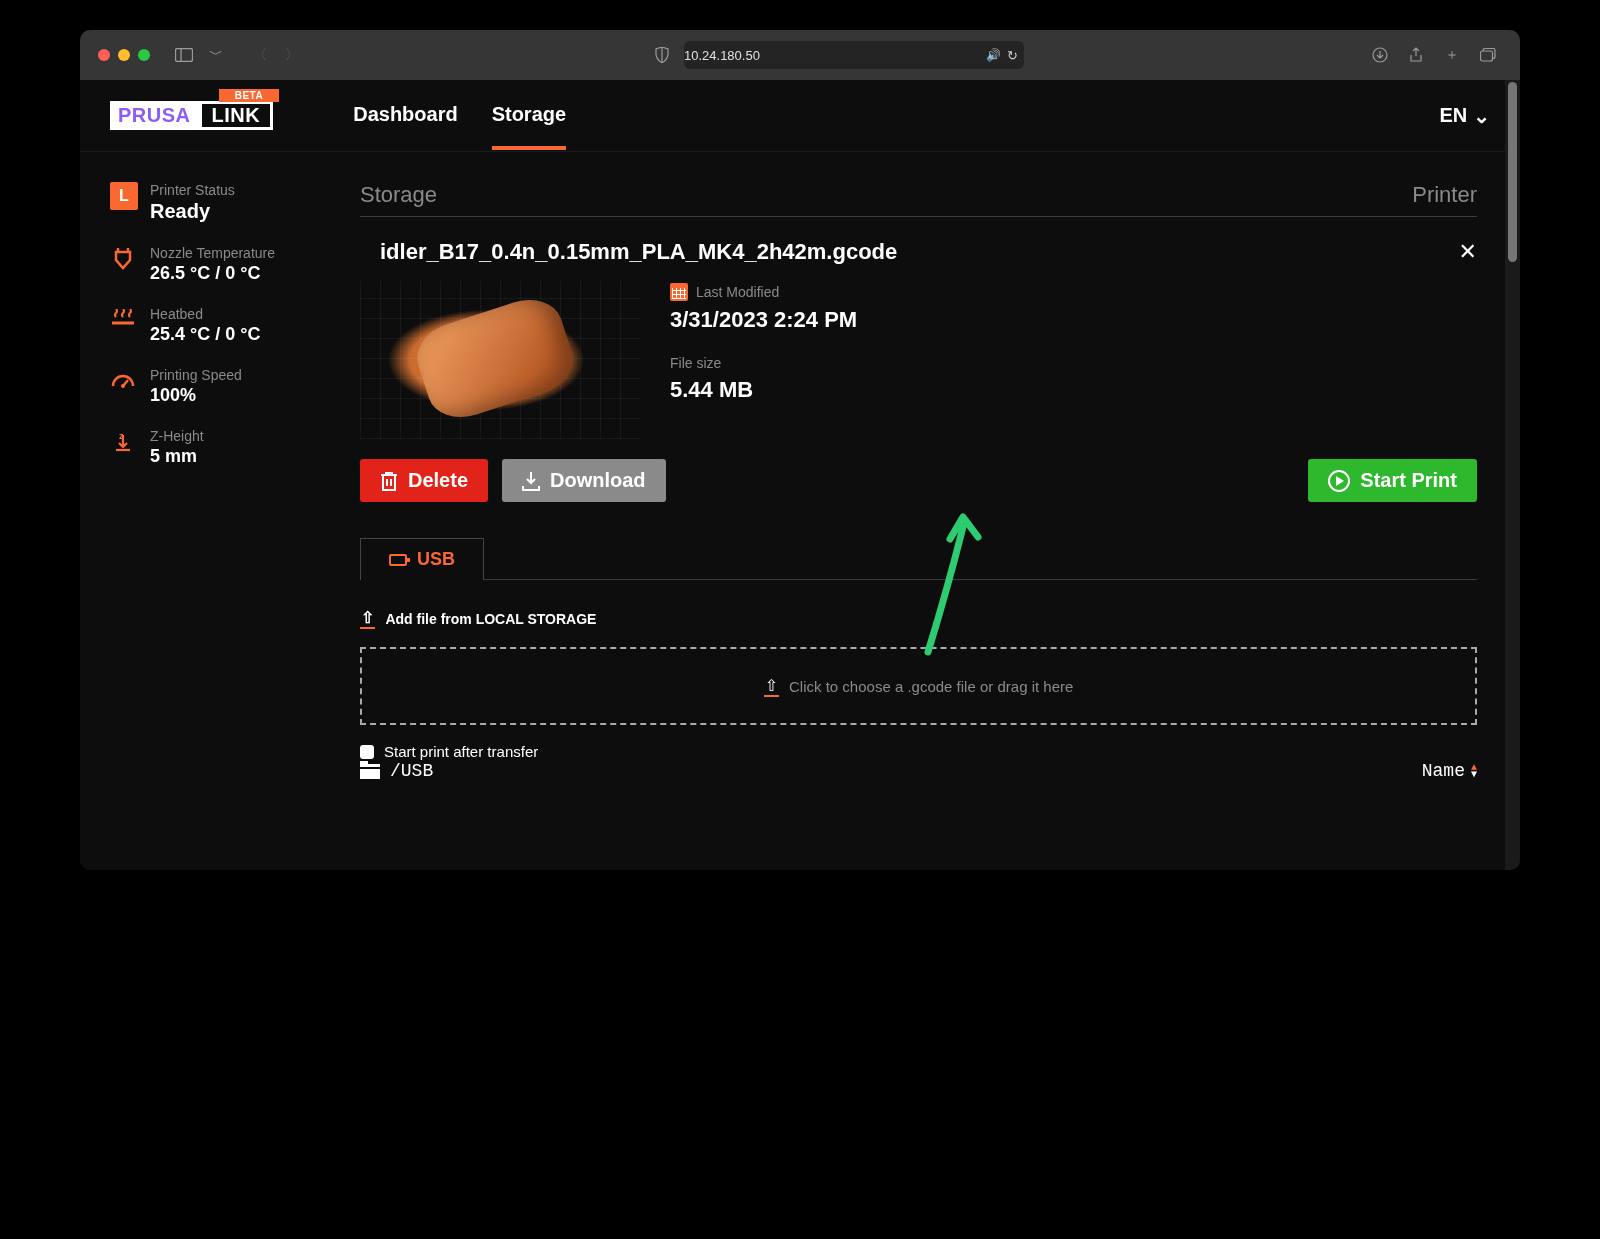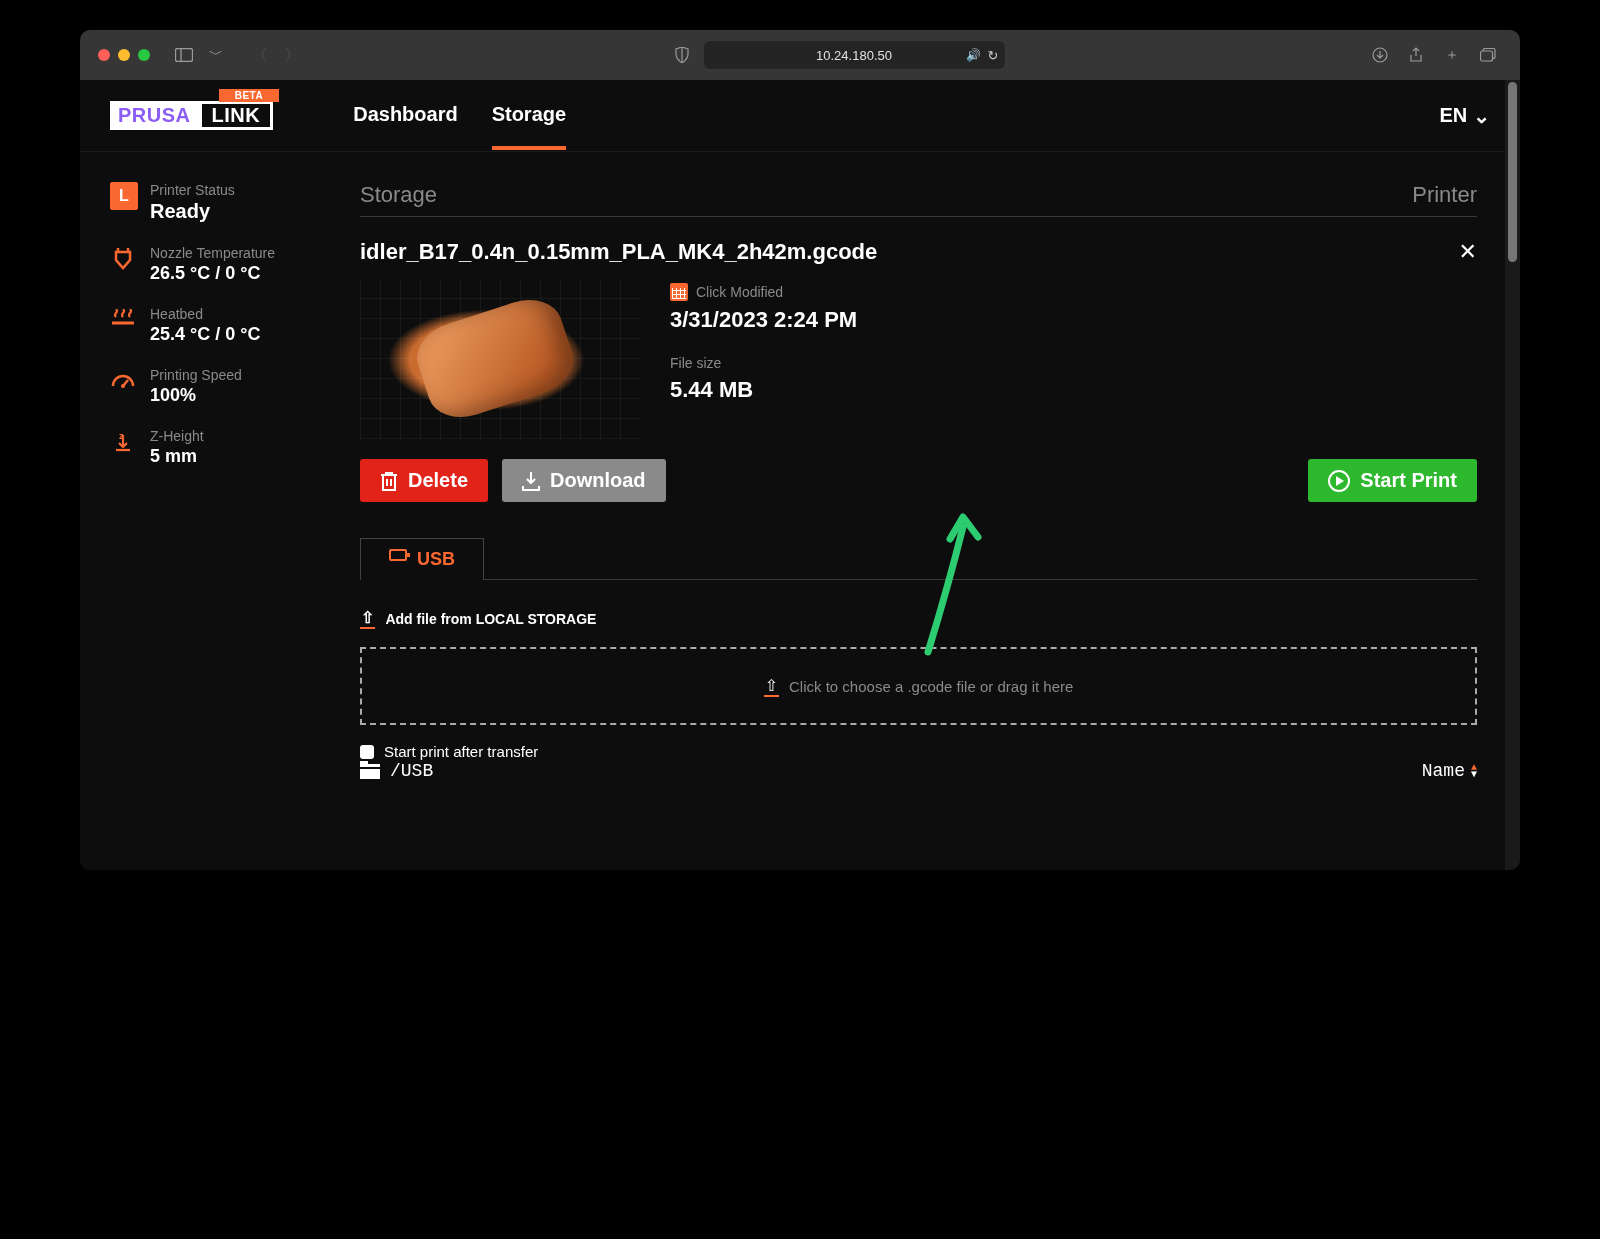--- a/index.html
+++ b/index.html
@@ -40,24 +40,24 @@
 .tb-icon {
   width: 28px; height: 24px;
   display: flex; align-items: center; justify-content: center;
   color: #9b9b9b;
   font-size: 14px;
 }
 .tb-icon.nav-dis { color: #5a5a5a; }
 .tb-group { display:flex; align-items:center; gap:4px; }
 .tb-spacer { flex: 1; }
 .address {
-  width: 301px; height: 28px;
+  width: 340px; height: 28px;
   background: #242424;
   border-radius: 6px;
-  display: flex; align-items: center; justify-content: center;
+  display: flex; align-items: center; 
   color: #e0e0e0; font-size: 13px;
   gap: 8px;
   position: relative;
 }
 .addr-right { position:absolute; right:6px; display:flex; gap:6px; align-items:center;}
 .sound-ind { color:#2f7fff; font-size:12px; }
 
 .content-area { flex:1; position:relative; background:#0d0d0d; overflow:hidden; }
 .scrollbar-area { position:absolute; right:0; top:0; width:15px; height:100%; background:#1a1a1a; }
 .scroll-thumb { background:#767676; width:9px; margin-left:3px; height:180px; border-radius:5px; margin-top:2px; }
@@ -107,21 +107,21 @@
 
 .icon-nozzle, .icon-heatbed, .icon-speed, .icon-z { color:#fa6831; }
 
 .main-panel { flex:1; padding: 30px 28px 0 0; }
 .page-hrow {
   display:flex; justify-content:space-between;
   color:#8a8a8a; font-size:22px;
   border-bottom:1px solid #3a3a3a;
   padding-bottom:8px; margin-bottom:22px;
 }
-.file-head { display:flex; align-items:center; justify-content:space-between; margin-bottom: 16px;}
+.file-head { display:flex; align-items:center; justify-content:space-between; margin-bottom: 16px; margin-left: 20px;}
 .file-name { font-size:22px; font-weight:800; color:#fff; }
 .close-x { font-size: 22px; color:#fff; font-weight:300; cursor:pointer; }
 .file-detail { display:flex; gap: 30px; margin-bottom: 20px; }
 .preview {
   width: 280px; height: 158px;
   background: linear-gradient(135deg,#3c3c3c,#2b2b2b);
   background-image:
     repeating-linear-gradient(0deg, rgba(255,255,255,0.05) 0 1px, transparent 1px 20px),
     repeating-linear-gradient(90deg, rgba(255,255,255,0.05) 0 1px, transparent 1px 20px),
     radial-gradient(ellipse at 45% 50%, #d87a3e 0%, #c96a2e 35%, transparent 45%);
@@ -144,21 +144,21 @@
               repeating-linear-gradient(90deg,#fff 0 1.5px, transparent 1.5px 4px);}
 .action-row { display:flex; gap:14px; margin-bottom: 35px; position:relative; }
 .btn { display:flex; align-items:center; gap:10px; padding: 10px 20px; font-size:20px; font-weight:800; border-radius:3px; cursor:pointer; }
 .btn-delete { background:#e2231a; color:#fff; }
 .btn-download { background:#8a8a8a; color:#fff; }
 .btn-start { background:#2db82d; color:#fff; margin-left:auto; }
 
 .storage-tabs { display:flex; border-bottom:1px solid #3a3a3a; }
 .storage-tab {
   border:1px solid #444; border-bottom:none;
-  padding:10px 28px; display:flex; align-items:flex-start; gap:10px;
+  padding:10px 28px; display:flex; align-items:center; gap:10px;
   color:#fa6831; font-size:18px; font-weight:700;
   position:relative; top:1px; background:#0d0d0d;
 }
 .tab-usb-icon { display:inline-block; width:18px; height:12px; border:2px solid #fa6831; border-radius:2px; position:relative;}
 .tab-usb-icon::after{content:""; position:absolute; right:-5px; top:2px; width:3px; height:4px; background:#fa6831;}
 
 .upload-sec { margin-top: 28px; }
 .upload-link { display:flex; align-items:center; gap:10px; font-size:14px; font-weight:700; color:#fff; margin-bottom:18px;}
 .upload-arrow { color:#fff; font-size:16px; border-bottom:2px solid #fa6831; display:inline-flex; padding:0 1px;}
 .dropzone {
@@ -331,21 +331,21 @@
           <div class="file-name">idler_B17_0.4n_0.15mm_PLA_MK4_2h42m.gcode</div>
           <div class="close-x">✕</div>
         </div>
 
         <div class="file-detail">
           <div class="preview"></div>
           <div class="meta-col">
             <div class="meta-block">
               <div class="meta-label">
                   <span class="cal-icon"></span>
-                  <span>Click Modified</span>
+                  <span>Last Modified</span>
                 </div>
               <div class="meta-value">3/31/2023 2:24 PM</div>
             </div>
             <div class="meta-block">
               <div class="meta-label">File size</div>
               <div class="meta-value">5.44 MB</div>
             </div>
           </div>
         </div>
 

